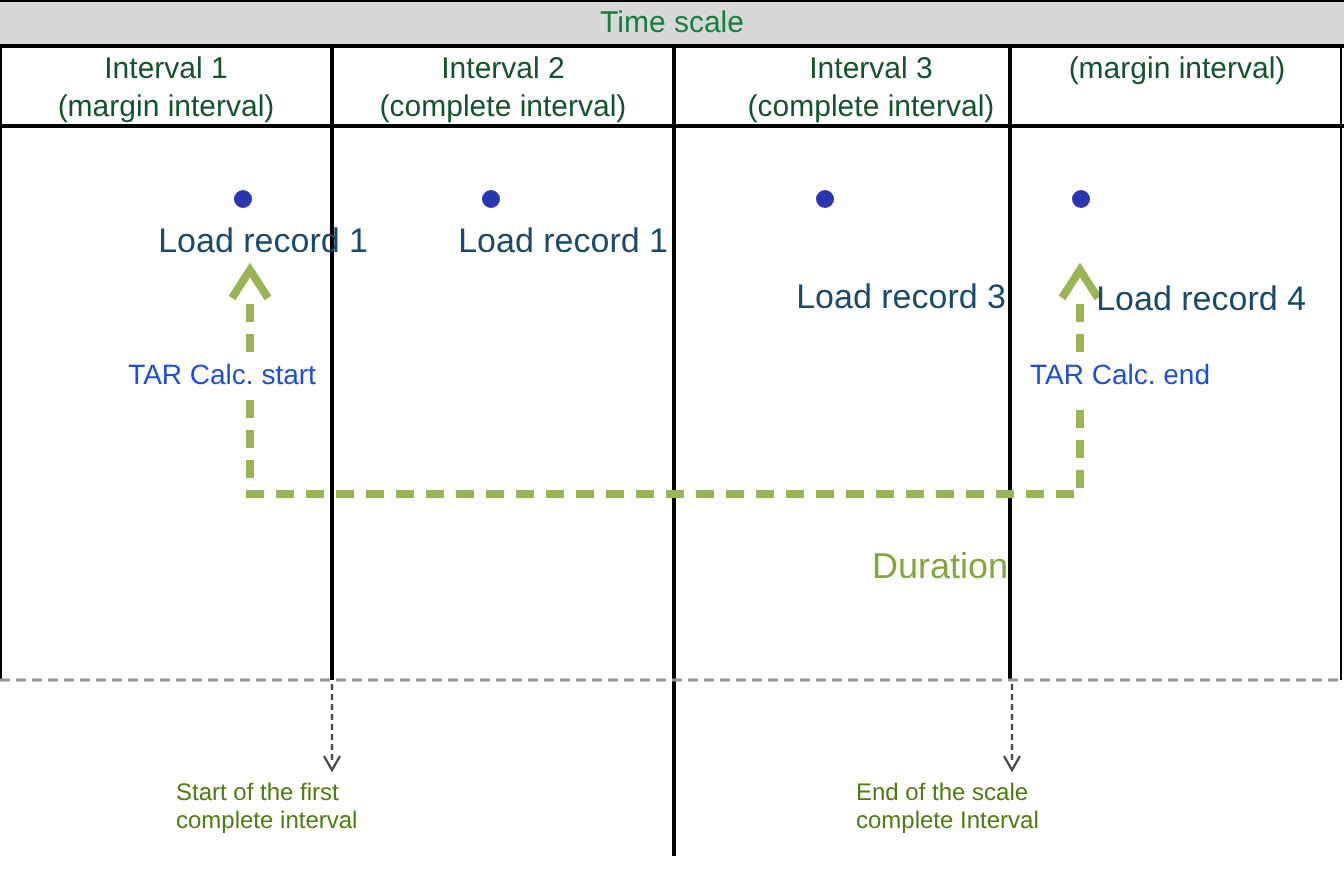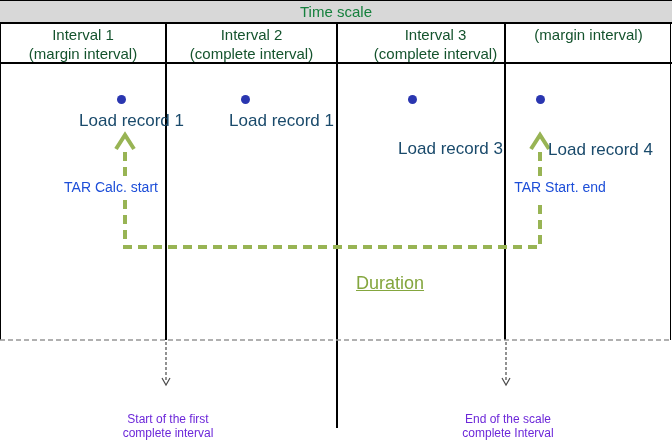--- a/index.html
+++ b/index.html
@@ -30,27 +30,27 @@
   .lr-label{
     position:absolute;top:111px;width:164px;text-align:right;
     color:#1a4a6b;font-size:17px;z-index:3;
   }
   
   .tar-label{
     position:absolute;top:179px;width:160px;text-align:center;
     color:#1d4ed8;font-size:14px;z-index:3;background:transparent;
   }
   .duration-label{
-    position:absolute;top:273px;left:356px;width:160px;text-align:left;
-    color:#84a63e;font-size:18px;z-index:3;text-decoration:underline;
+    position:absolute;top:273px;left:344px;width:160px;text-align:right;
+    color:#84a63e;font-size:18px;z-index:3;
   }
   
   .caption{
-    position:absolute;top:389px;width:160px;text-align:center;
-    color:#6d28d9;font-size:12px;line-height:14px;z-index:3;margin-top:23px;
+    position:absolute;top:389px;width:160px;
+    color:#4d7c0f;font-size:12px;line-height:14px;z-index:3;
   }
   svg.overlay{position:absolute;left:0;top:0;z-index:2;}
 </style>
 </head>
 <body>
 
 <div id="canvas">
 
   <div class="titlebar">
     <span>Time scale</span>
@@ -111,21 +111,21 @@
       <path d="M162,378 L166,385 L170,378"></path>
     </g>
 
     <g stroke="#4a4a4a" stroke-width="1.2" fill="none">
       <path d="M506,342 L506,380" stroke-dasharray="3,2"></path>
       <path d="M502,378 L506,385 L510,378"></path>
     </g>
   </svg>
 
   <div class="tar-label" style="left:31px;">TAR Calc. start</div>
-  <div class="tar-label" style="left:480px;">TAR Start. end</div>
+  <div class="tar-label" style="left:480px;">TAR Calc. end</div>
   <div class="duration-label">Duration</div>
 
   <div class="caption" style="left:88px;">
     <div>Start of the first</div>
     <div>complete interval</div>
   </div>
   <div class="caption" style="left:428px;">
     <div>End of the scale</div>
     <div>complete Interval</div>
   </div>

